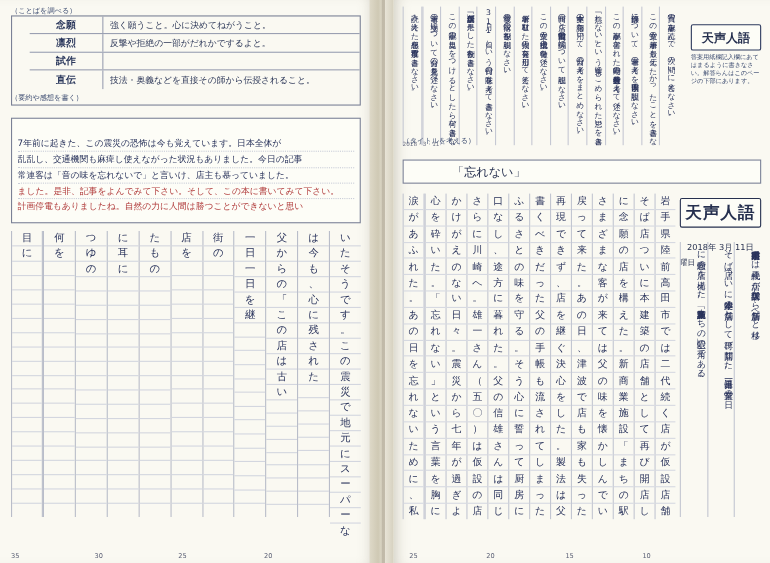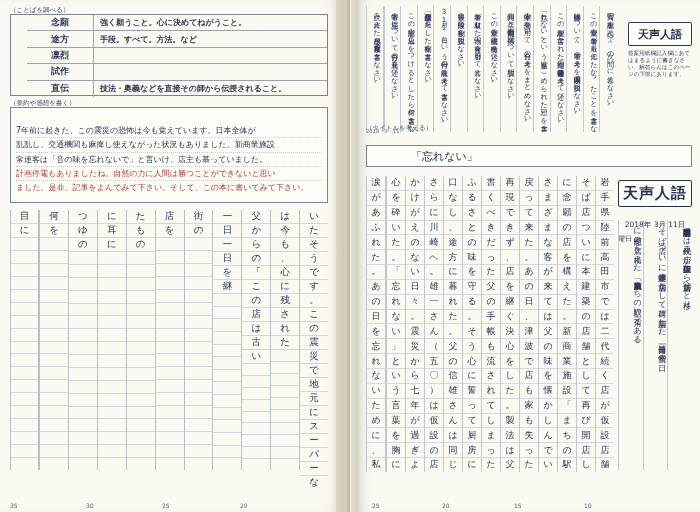--- a/index.html
+++ b/index.html
@@ -40,25 +40,25 @@
     position:relative;height:16.4px;border-bottom:1px solid #9aa0b2;box-sizing:border-box;
     display:flex;align-items:center;
   }
   .vrow:last-child{border-bottom:none;}
   .vterm{
     width:66px;flex:0 0 66px;border-right:1px solid #9aa0b2;height:100%;
     display:flex;align-items:center;justify-content:center;
     font-size:9px;color:#2d3a5e;font-weight:bold;
   }
   .vdef{
-    flex:1;padding-left:6px;font-size:8px;color:#2b3657;white-space:nowrap;overflow:hidden;font-weight:bold;
-  }
-
-  
-  #leftMidLabel{position:absolute;left:10px;top:99px;font-size:6.5px;color:#3b4b70;}
+    flex:1;padding-left:6px;font-size:8px;color:#2b3657;white-space:nowrap;overflow:hidden;
+  }
+
+  
+  #leftMidLabel{position:absolute;left:10px;top:85px;font-size:6.5px;color:#3b4b70;}
   #impressionBox{
     position:absolute;left:10px;top:107px;width:318px;height:96px;
     border:1px solid #7b8196;box-sizing:border-box;padding:16px 5px;
     background:#fdfdf7;
   }
   #impressionBox .line{
     font-size:8px;line-height:13.3px;color:#27315a;white-space:nowrap;overflow:hidden;
     border-bottom:1px dotted #c9cdd8;
   }
   #impressionBox .line.red{color:#b03a3a;}
@@ -174,42 +174,39 @@
 
   <div class="page" id="leftPage">
 
     <div id="leftTopLabel">（ことばを調べる）</div>
     <div id="vocabTable">
         <div class="vrow">
           <div class="vterm">念願</div>
           <div class="vdef">強く願うこと。心に決めてねがうこと。</div>
         </div>
         <div class="vrow">
-          <div class="vterm">途方</div>
-          <div class="vdef">手段。すべて。方法。など</div>
-        </div>
-        <div class="vrow">
           <div class="vterm">凛烈</div>
+          <div class="vdef">反撃や拒絶の一部がだれかでするよと。</div>
         </div>
         <div class="vrow">
           <div class="vterm">試作</div>
         </div>
         <div class="vrow">
           <div class="vterm">直伝</div>
           <div class="vdef">技法・奥義などを直接その師から伝授されること。</div>
         </div>
       </div>
 
     <div id="leftMidLabel">（要約や感想を書く）</div>
     <div id="impressionBox">
         <div class="line">7年前に起きた、この震災の恐怖は今も覚えています。日本全体が</div>
-        <div class="line">乱乱し、交通機関も麻痺し使えながった状況もありました。新商業施設</div>
+        <div class="line">乱乱し、交通機関も麻痺し使えながった状況もありました。今日の記事</div>
         <div class="line">常連客は「音の味を忘れないで」と言いけ、店主も慕っていました。</div>
+        <div class="line red">ました。是非、記事をよんでみて下さい。そして、この本に書いてみて下さい。</div>
         <div class="line red">計画停電もありましたね。自然の力に人間は勝つことができないと思い</div>
-        <div class="line red">ました。是非、記事をよんでみて下さい。そして、この本に書いてみて下さい。</div>
       </div>
 
     <div id="leftGrid">
         <div class="gcol">
           <div class="cellstack">
             <div class="gcell">い</div>
             <div class="gcell">た</div>
             <div class="gcell">そ</div>
             <div class="gcell">う</div>
             <div class="gcell">で</div>

